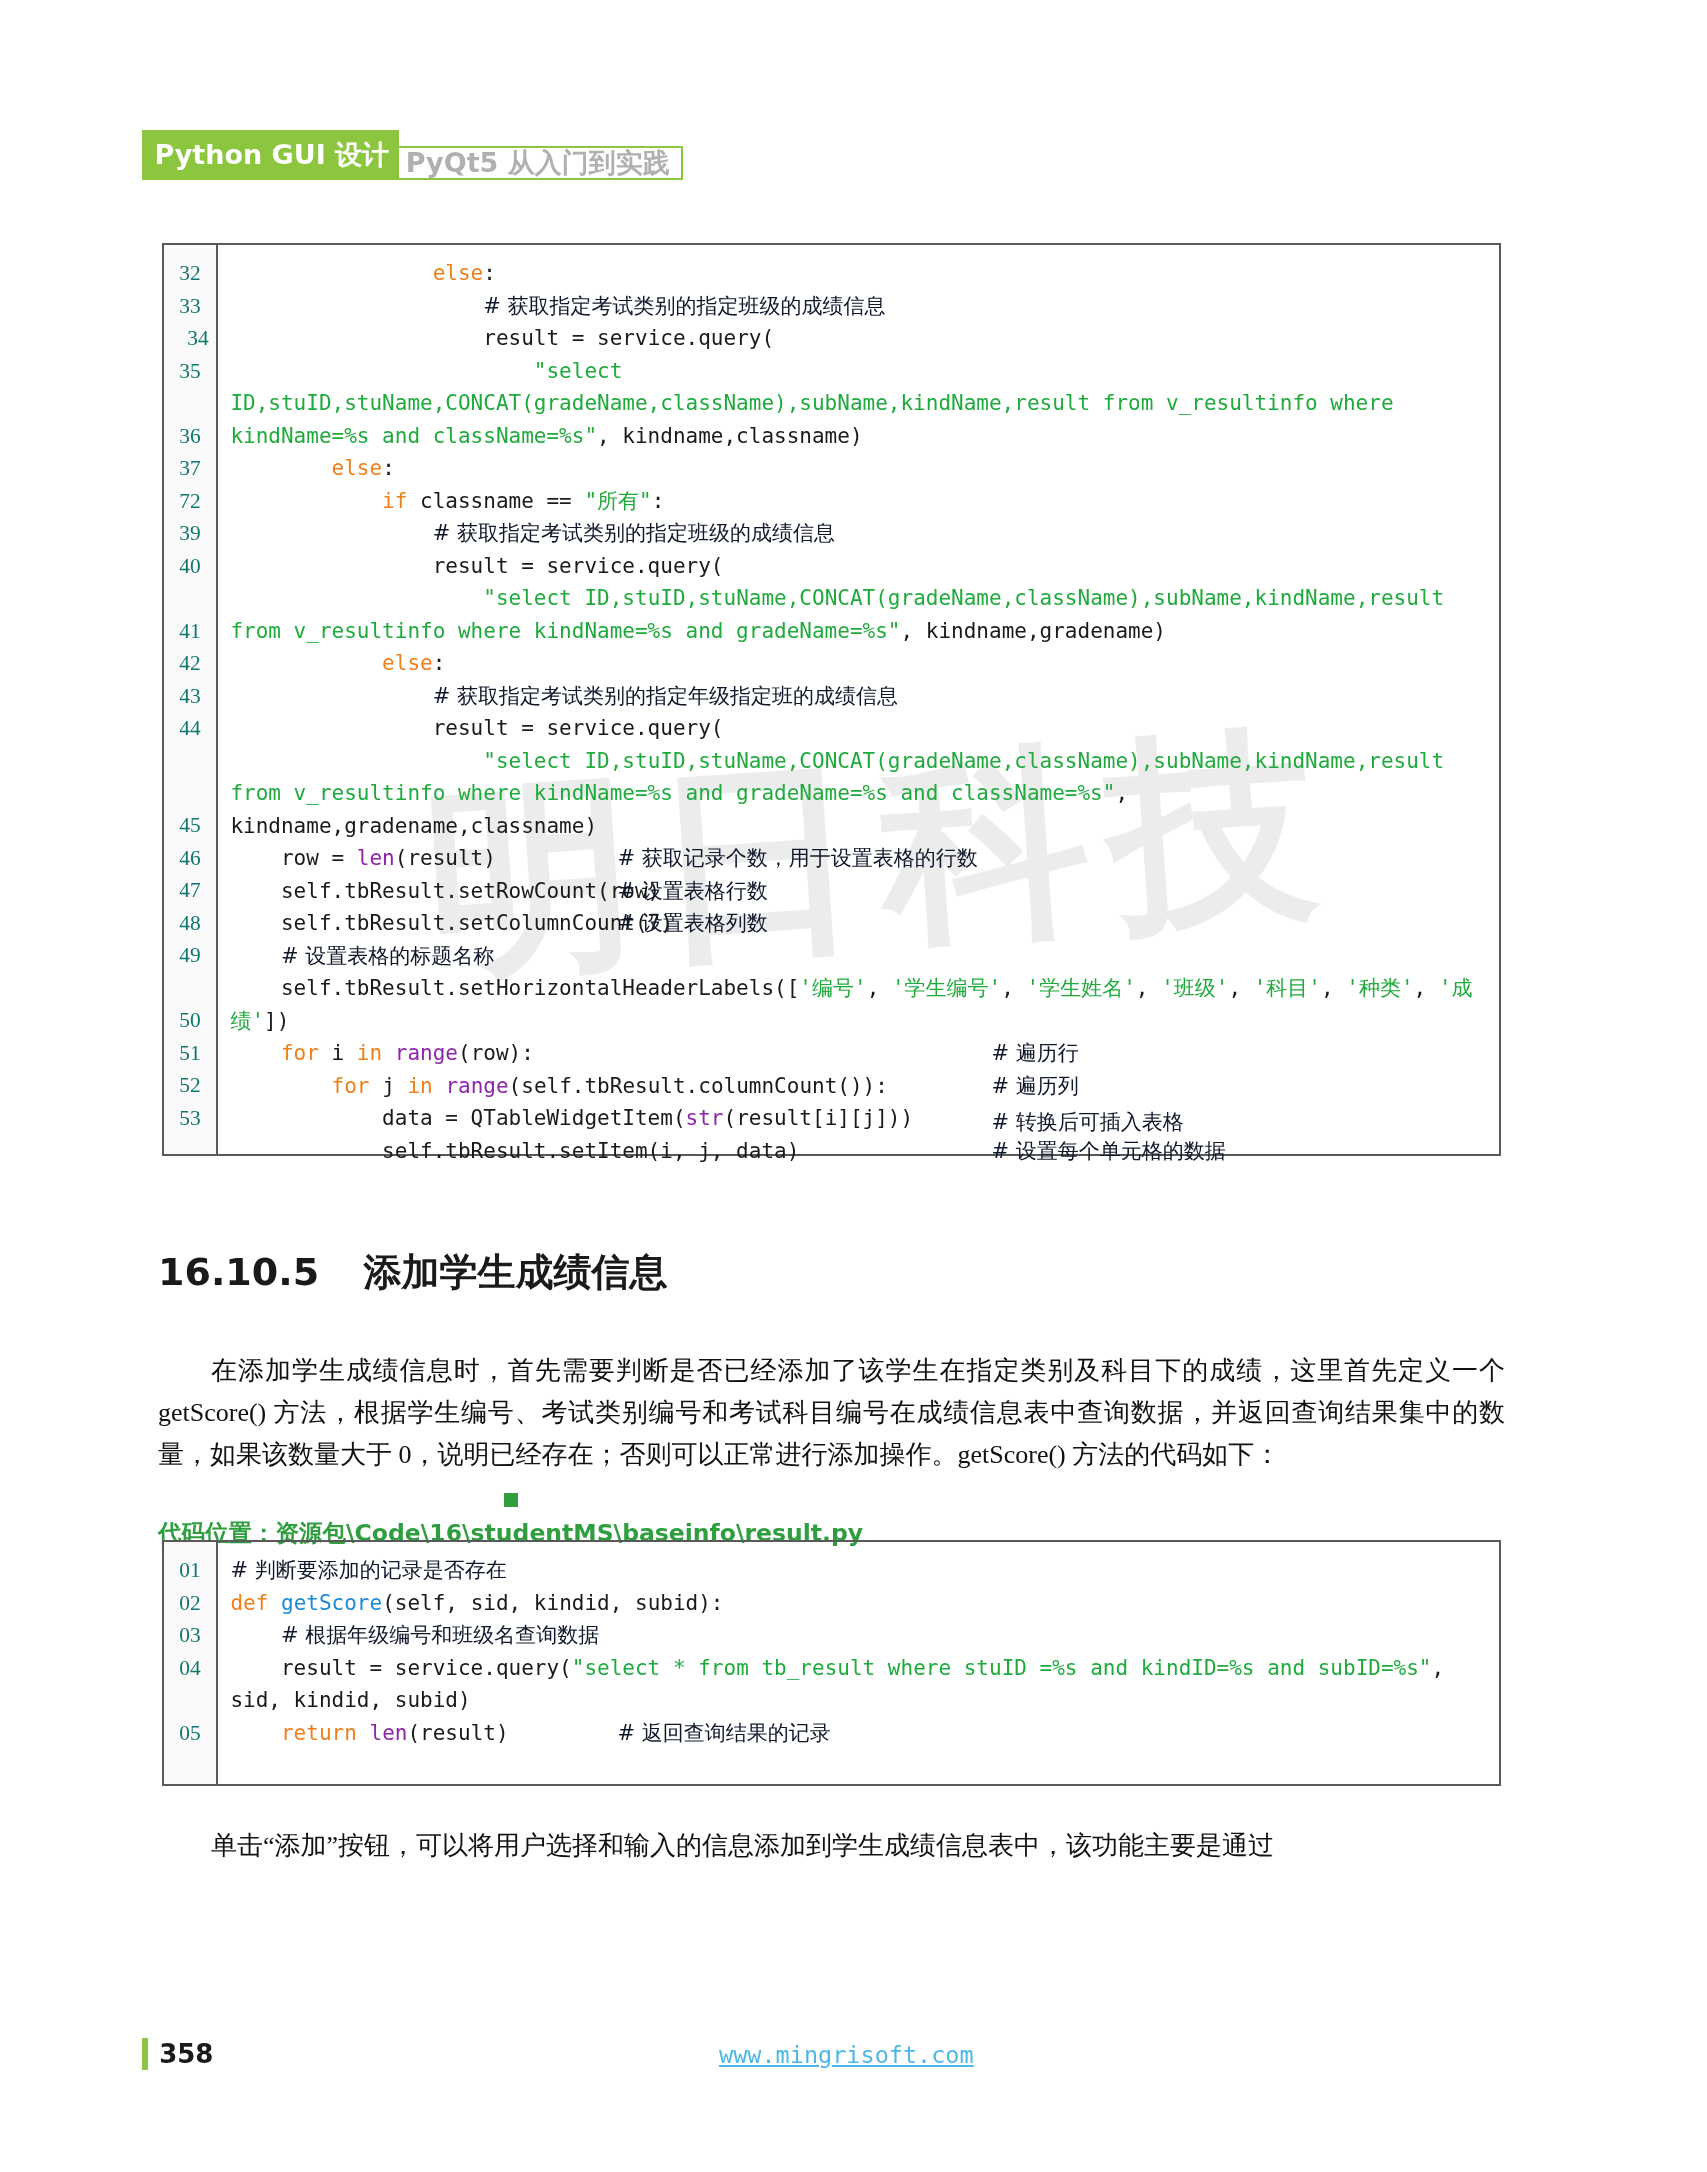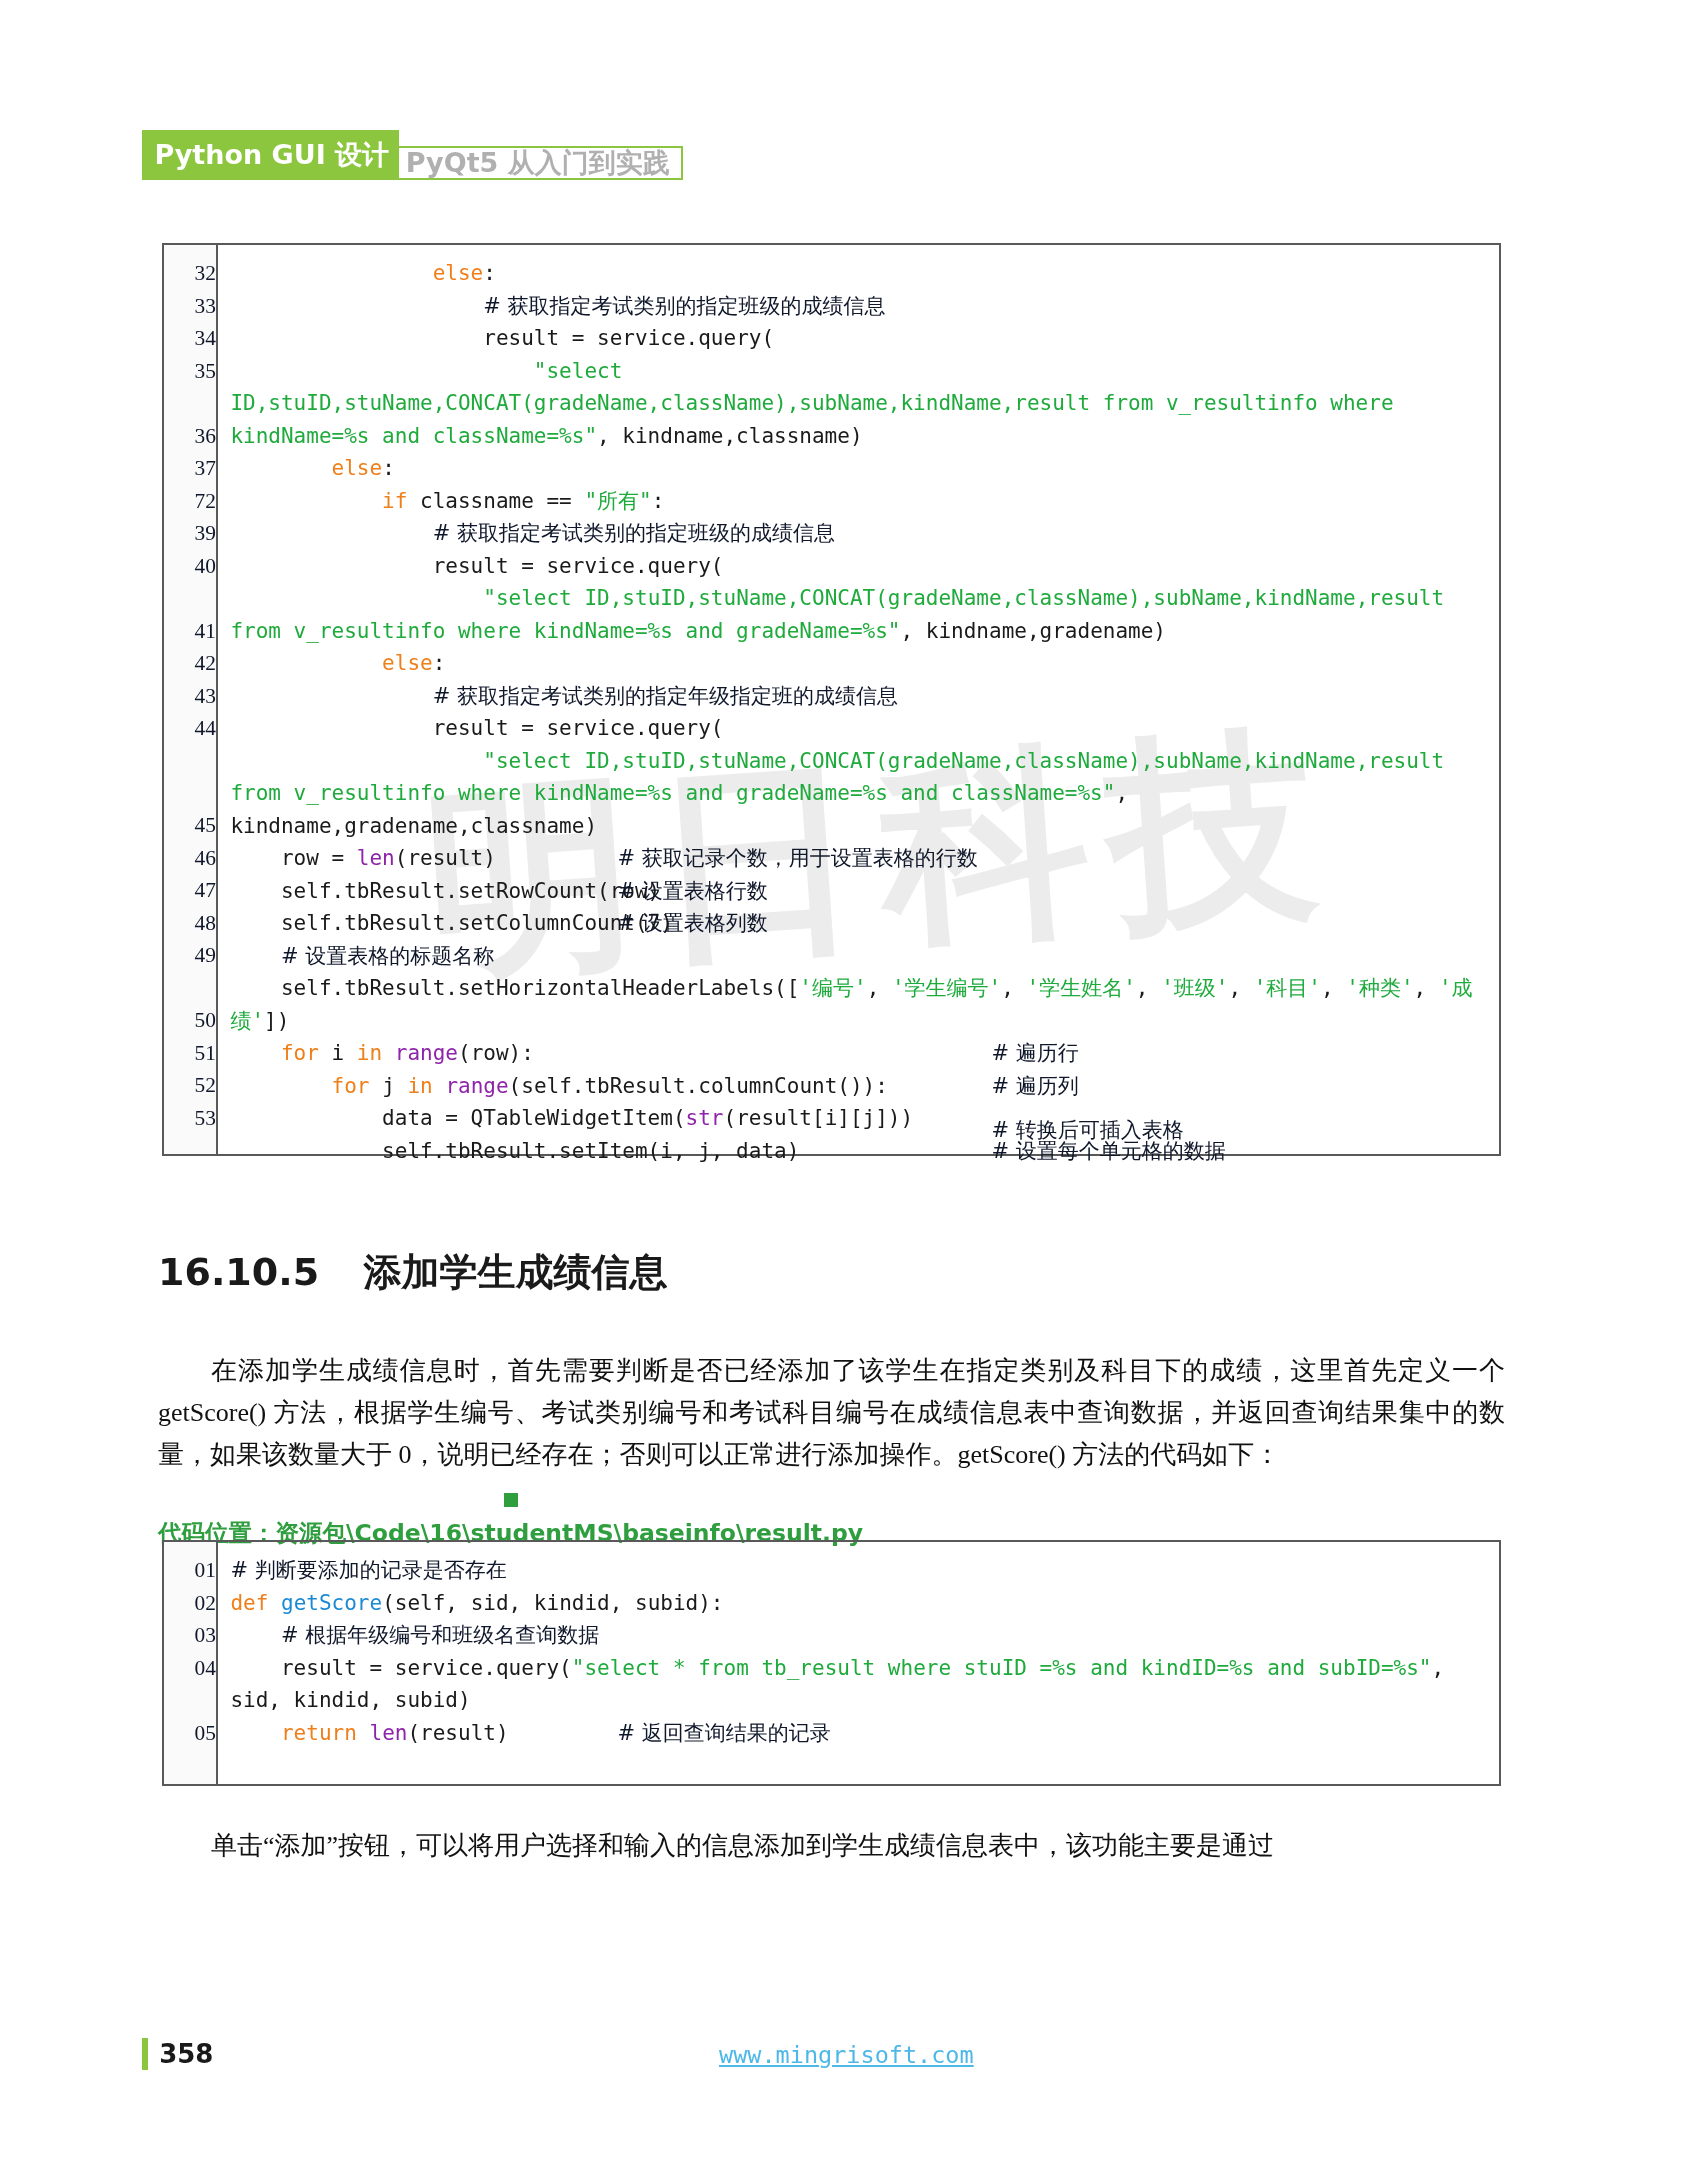--- a/index.html
+++ b/index.html
@@ -82,24 +82,24 @@
   }
   .gutter {
     width: 54px;
     flex: 0 0 54px;
     background: #fafafa;
     border-right: 2.1px solid #595959;
     box-sizing: border-box;
     padding-top: 12.4px;
   }
   .gutter .ln {
-    color: #0f172a;
+    color: #0f766e;
     font-family: "Liberation Serif", serif;
     font-size: 21.4px;
-    text-align: right;
+    text-align: center;
     line-height: 1;
   }
   .code-body {
     flex: 1 1 auto;
     padding: 12.4px 9.7px 11px 12.4px;
     box-sizing: border-box;
   }
   .cline {
     font-family: "DejaVu Sans Mono", monospace;
     font-size: 21px;
@@ -237,21 +237,21 @@
       <div class="cline" style="position: relative; margin-bottom: 0px; line-height: 32.5px;"><span>                </span><span class="cm"># 获取指定考试类别的指定年级指定班的成绩信息</span></div>
       <div class="cline" style="position: relative; margin-bottom: 0px; line-height: 32.5px;"><span>                result = service.query(</span></div>
       <div class="cline" style="position: relative; margin-bottom: 0px; line-height: 32.5px;"><span>                    </span><span class="str">"select ID,stuID,stuName,CONCAT(gradeName,className),subName,kindName,result from v_resultinfo where kindName=%s and gradeName=%s and className=%s"</span><span>, kindname,gradename,classname)</span></div>
       <div class="cline" style="position: relative; margin-bottom: 0px; line-height: 32.5px;"><span>    row = </span><span class="bi">len</span><span>(result)</span><span class="cm" style="position: absolute; left: 387px; top: 0px; white-space: nowrap;"># 获取记录个数，用于设置表格的行数</span></div>
       <div class="cline" style="position: relative; margin-bottom: 0px; line-height: 32.5px;"><span>    self.tbResult.setRowCount(row)</span><span class="cm" style="position: absolute; left: 387px; top: 0px; white-space: nowrap;"># 设置表格行数</span></div>
       <div class="cline" style="position: relative; margin-bottom: 0px; line-height: 32.5px;"><span>    self.tbResult.setColumnCount(7)</span><span class="cm" style="position: absolute; left: 387px; top: 0px; white-space: nowrap;"># 设置表格列数</span></div>
       <div class="cline" style="position: relative; margin-bottom: 0px; line-height: 32.5px;"><span>    </span><span class="cm"># 设置表格的标题名称</span></div>
       <div class="cline" style="position: relative; margin-bottom: 0px; line-height: 32.5px;"><span>    self.tbResult.setHorizontalHeaderLabels([</span><span class="str">'编号'</span><span>, </span><span class="str">'学生编号'</span><span>, </span><span class="str">'学生姓名'</span><span>, </span><span class="str">'班级'</span><span>, </span><span class="str">'科目'</span><span>, </span><span class="str">'种类'</span><span>, </span><span class="str">'成绩'</span><span>])</span></div>
       <div class="cline" style="position: relative; margin-bottom: 0px; line-height: 32.5px;"><span>    </span><span class="kw">for</span><span> i </span><span class="kw">in</span><span> </span><span class="bi">range</span><span>(row):</span><span class="cm" style="position: absolute; left: 761px; top: 0px; white-space: nowrap;"># 遍历行</span></div>
       <div class="cline" style="position: relative; margin-bottom: 0px; line-height: 32.5px;"><span>        </span><span class="kw">for</span><span> j </span><span class="kw">in</span><span> </span><span class="bi">range</span><span>(self.tbResult.columnCount()):</span><span class="cm" style="position: absolute; left: 761px; top: 0px; white-space: nowrap;"># 遍历列</span></div>
-      <div class="cline" style="position: relative; margin-bottom: 0px; line-height: 32.5px;"><span>            data = QTableWidgetItem(</span><span class="bi">str</span><span>(result[i][j]))</span><span class="cm" style="position: absolute; left: 761px; top: 12px; white-space: nowrap;"># 转换后可插入表格</span></div>
+      <div class="cline" style="position: relative; margin-bottom: 0px; line-height: 32.5px;"><span>            data = QTableWidgetItem(</span><span class="bi">str</span><span>(result[i][j]))</span><span class="cm" style="position: absolute; left: 761px; top: 4px; white-space: nowrap;"># 转换后可插入表格</span></div>
       <div class="cline" style="position: relative; margin-bottom: 0px; line-height: 32.5px;"><span>            self.tbResult.setItem(i, j, data)</span><span class="cm" style="position: absolute; left: 761px; top: 0px; white-space: nowrap;"># 设置每个单元格的数据</span></div>
     </div>
 </div>
 
 <div class="section-heading" style="left: 158px; top: 1247px;">
   <span>16.10.5</span>
   <span style="display:inline-block;width:18px;"></span>
   <span>添加学生成绩信息</span>
 </div>
 

